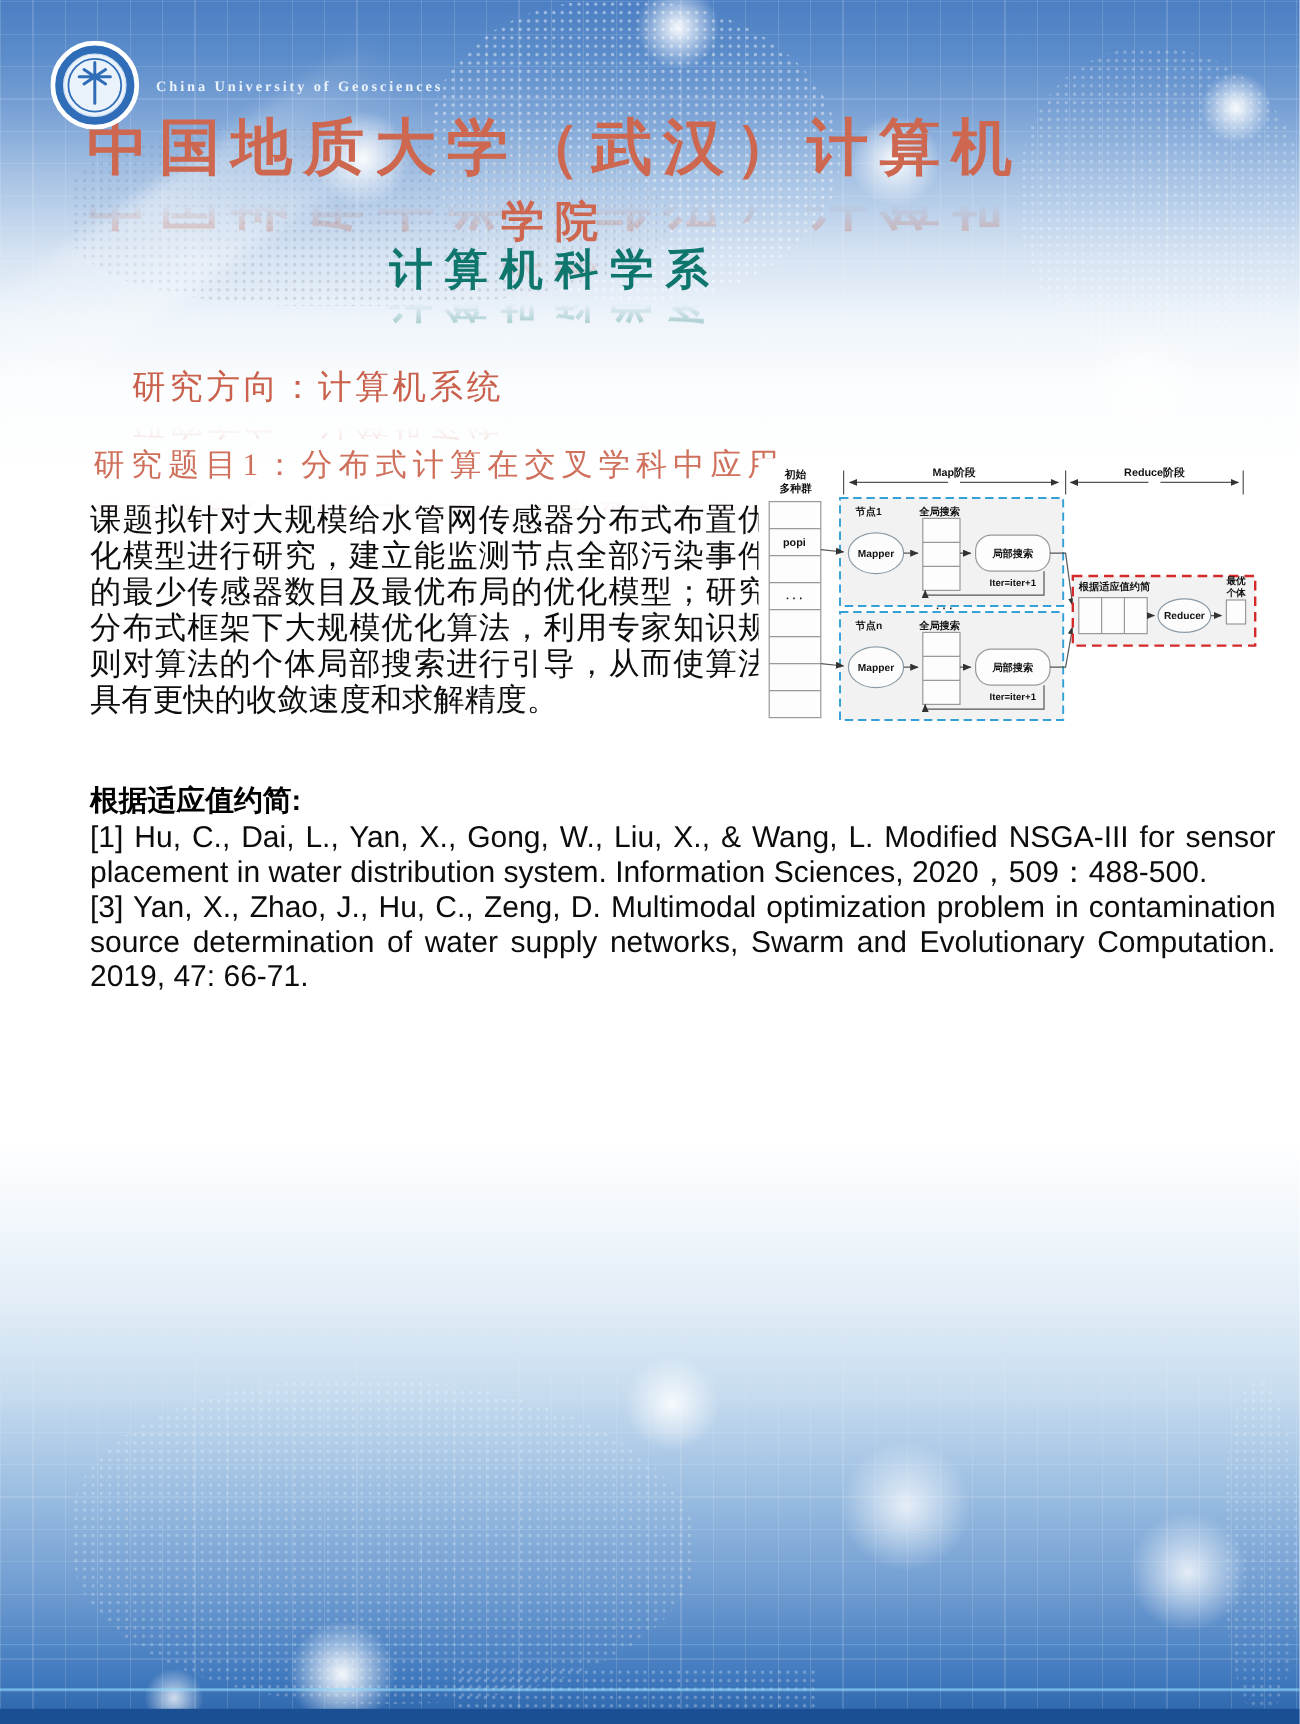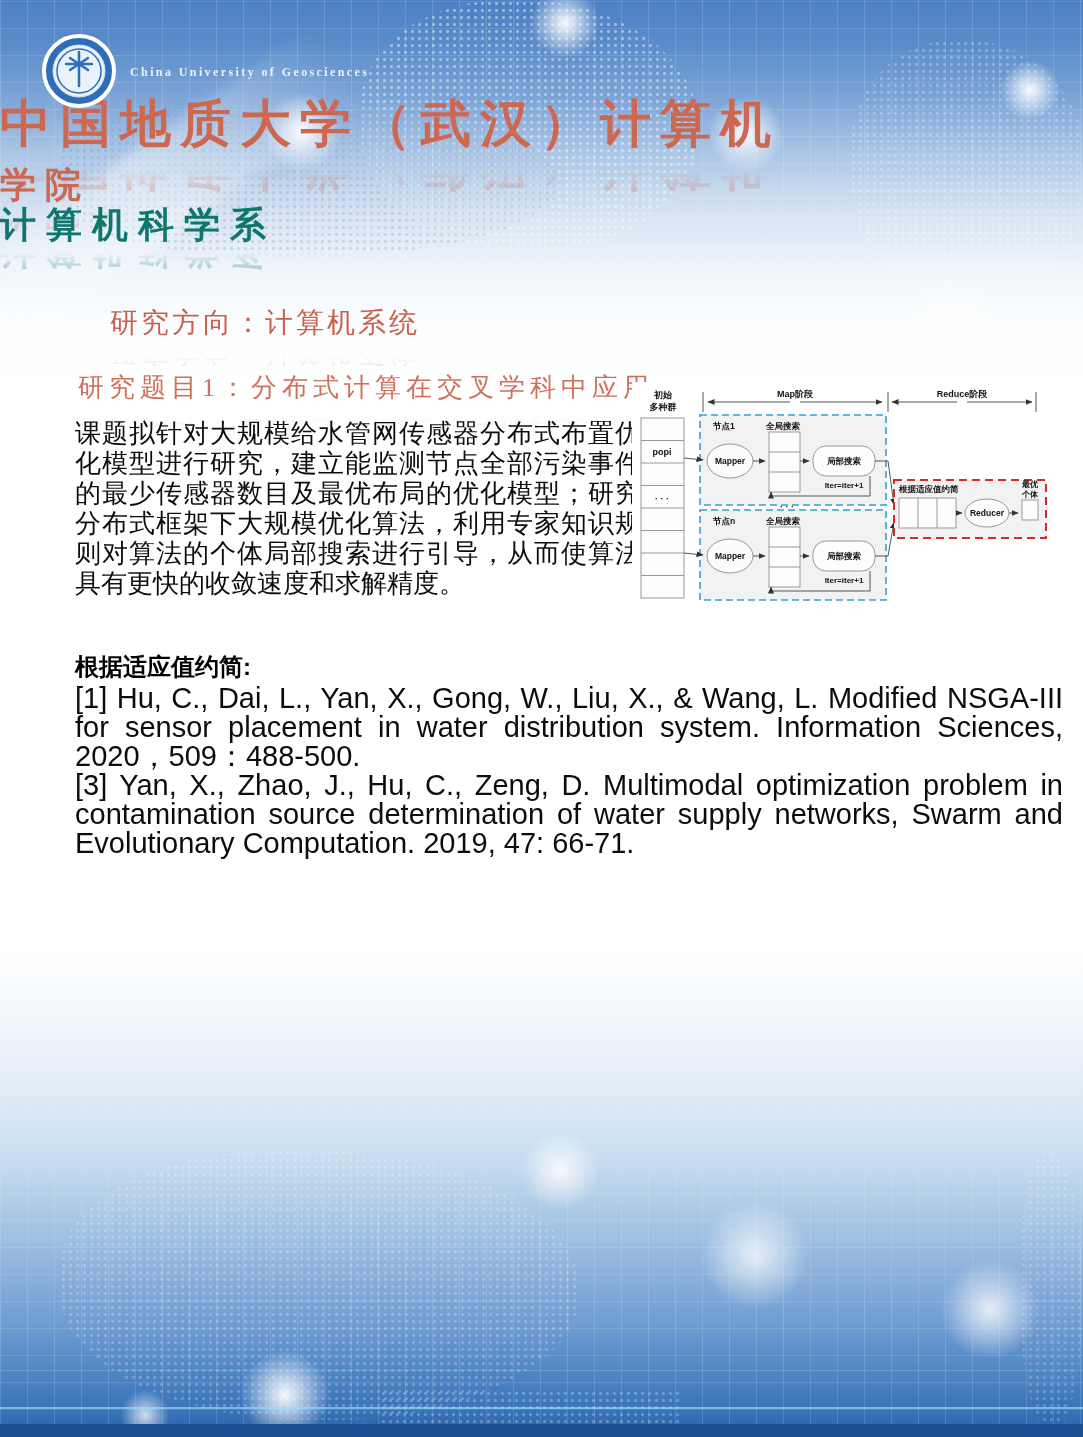--- a/index.html
+++ b/index.html
@@ -37,21 +37,21 @@
   .logo-row{position:absolute;left:42px;top:34px;display:flex;align-items:center;gap:14px;z-index:3;}
   .seal{width:74px;height:74px;flex:0 0 auto;}
   .logo-cn{font-family:"Liberation Serif",serif;font-style:italic;font-weight:700;
       font-size:37px;color:#ffffff;letter-spacing:2px;text-shadow:0 1px 3px rgba(20,60,120,.45);
       display:flex;align-items:center;gap:10px;line-height:1;}
   .logo-div{font-weight:400;font-style:normal;font-size:34px;opacity:.95;}
   .logo-en{font-family:"Liberation Serif",serif;font-size:12px;color:#e9f1fb;
       letter-spacing:2.4px;margin-top:3px;font-weight:700;}
 
   
-  .title-block{position:absolute;left:0;top:96px;width:925px;text-align:left;z-index:2;
+  .title-block{position:absolute;left:0;top:96px;width:925px;text-align:center;z-index:2;
       font-family:"Liberation Serif","DejaVu Serif",serif;color:#cd6750;}
   .t-line{font-weight:700;
       -webkit-box-reflect:below -14px linear-gradient(rgba(0,0,0,.32),transparent 42%);}
   .t1{font-size:51px;letter-spacing:9px;line-height:1.1;}
   .t2{font-size:36px;letter-spacing:9px;margin-top:14px;line-height:1.1;}
   .t3{font-size:36px;letter-spacing:10px;line-height:1.1;color:#0f766e;}
 
   .direction{position:absolute;left:78px;top:304px;z-index:2;
       font-family:"Liberation Serif","DejaVu Serif",serif;font-size:28px;letter-spacing:3px;
       color:#c9614d;margin-left:32px;-webkit-box-reflect:below -9px linear-gradient(rgba(0,0,0,.22),transparent 40%);}
@@ -60,21 +60,21 @@
       color:#cf705c;-webkit-box-reflect:below -9px linear-gradient(rgba(0,0,0,.20),transparent 40%);}
 
   
   .abstract{position:absolute;left:75px;top:418px;width:566px;z-index:2;
       font-size:26px;line-height:30px;color:#0d0d0d;text-align:justify;letter-spacing:0px;}
 
   
   .results-heading{position:absolute;left:75px;top:651px;z-index:2;
       font-size:24px;font-weight:700;color:#000;}
   .references{position:absolute;left:75px;top:684px;width:988px;z-index:2;
-      font-size:29px;line-height:29px;color:#0c0c0c;text-align:justify;}
+      font-size:25px;line-height:29px;color:#0c0c0c;text-align:justify;}
   .references p{margin:0;}
 
   
   .diagram{position:absolute;left:632px;top:382px;width:450px;height:232px;z-index:2;background:#fff;}
   svg text{font-family:"Liberation Sans",sans-serif;fill:#111;}
   .dg-b{font-size:9px;font-weight:700;}
   .dg-s{font-size:8.5px;font-weight:700;}
   .dg-t{font-size:8px;font-weight:700;}
   .dg-line{stroke:#555;stroke-width:1;fill:none;}
   .dg-frame{fill:#f2f2f2;stroke:#33a0d6;stroke-width:1.6;stroke-dasharray:7 4;}

